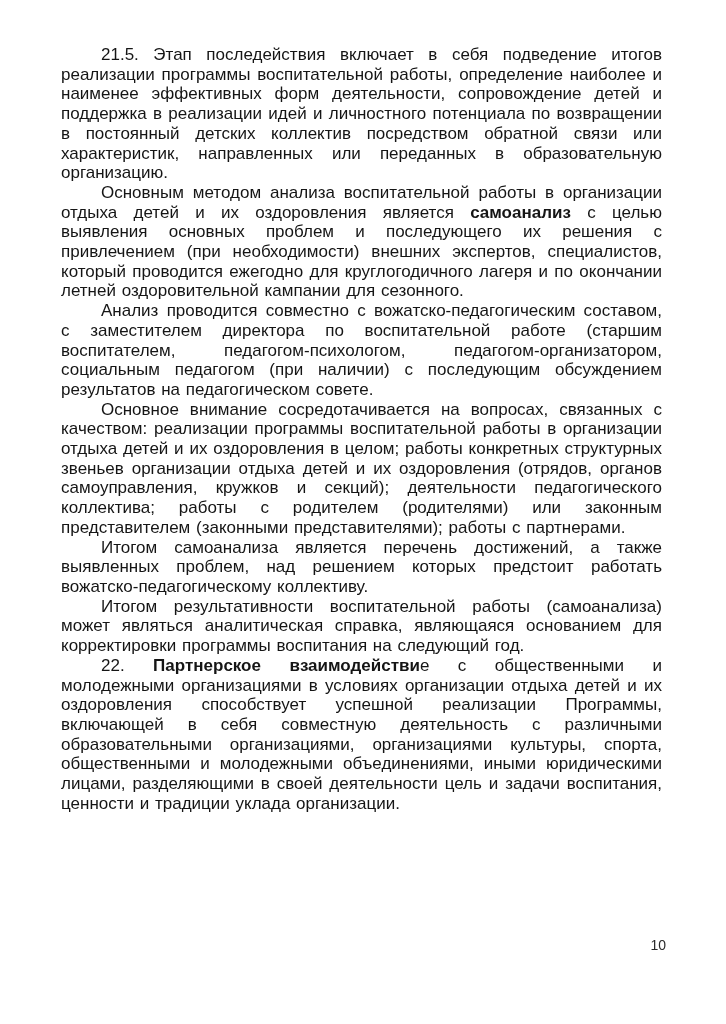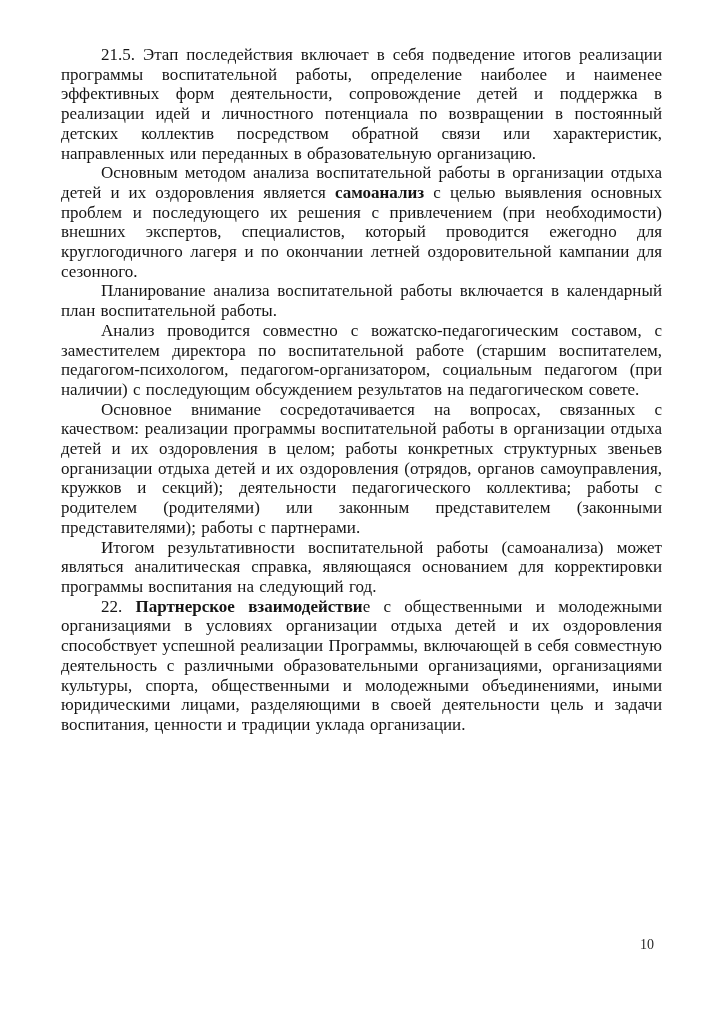--- a/index.html
+++ b/index.html
@@ -10,21 +10,21 @@
     width: 726px;
     height: 1024px;
     background: #ffffff;
     overflow: hidden;
   }
   .page {
     position: relative;
     width: 726px;
     height: 910px;
     background: #ffffff;
-    font-family: Liberation Serif, serif;
+    font-family: Liberation Sans, sans-serif;
     color: #151515;
   }
   .content {
     position: absolute;
     left: 61px;
     top: 45px;
     width: 601px;
   }
   .doc-paragraph {
     margin: 0;
@@ -34,34 +34,34 @@
     text-align: justify;
     text-indent: 40px;
     word-spacing: 1px;
   }
   .doc-paragraph b {
     font-weight: bold;
   }
   .page-number {
     position: absolute;
     top: 937px;
-    right: 72px;
+    right: 60px;
     font-size: 14px;
     line-height: 16px;
     color: #2a2a2a;
     text-align: right;
   }
 </style>
 </head>
 <body>
 
 <div class="page" style="background: rgb(255, 255, 255); color: rgb(21, 21, 21);">
   <div class="content">
       <p class="doc-paragraph"><span>21.5. Этап последействия включает в себя подведение итогов реализации программы воспитательной работы, определение наиболее и наименее эффективных форм деятельности, сопровождение детей и поддержка в реализации идей и личностного потенциала по возвращении в постоянный детских коллектив посредством обратной связи или характеристик, направленных или переданных в образовательную организацию.</span></p>
       <p class="doc-paragraph"><span>Основным методом анализа воспитательной работы в организации отдыха детей и их оздоровления является </span><b>самоанализ</b><span> с целью выявления основных проблем и последующего их решения с привлечением (при необходимости) внешних экспертов, специалистов, который проводится ежегодно для круглогодичного лагеря и по окончании летней оздоровительной кампании для сезонного.</span></p>
-      <p class="doc-paragraph"><span>Планирование анализа воспитательной работы включается в календарный план воспитательной работы.</span></p>
       <p class="doc-paragraph"><span>Анализ проводится совместно с вожатско-педагогическим составом, с заместителем директора по воспитательной работе (старшим воспитателем, педагогом-психологом, педагогом-организатором, социальным педагогом (при наличии) с последующим обсуждением результатов на педагогическом совете.</span></p>
       <p class="doc-paragraph"><span>Основное внимание сосредотачивается на вопросах, связанных с качеством: реализации программы воспитательной работы в организации отдыха детей и их оздоровления в целом; работы конкретных структурных звеньев организации отдыха детей и их оздоровления (отрядов, органов самоуправления, кружков и секций); деятельности педагогического коллектива; работы с родителем (родителями) или законным представителем (законными представителями); работы с партнерами.</span></p>
+      <p class="doc-paragraph"><span>Итогом самоанализа является перечень достижений, а также выявленных проблем, над решением которых предстоит работать вожатско-педагогическому коллективу.</span></p>
       <p class="doc-paragraph"><span>Итогом результативности воспитательной работы (самоанализа) может являться аналитическая справка, являющаяся основанием для корректировки программы воспитания на следующий год.</span></p>
       <p class="doc-paragraph"><span>22. </span><b>Партнерское взаимодействи</b><span>е с общественными и молодежными организациями в условиях организации отдыха детей и их оздоровления способствует успешной реализации Программы, включающей в себя совместную деятельность с различными образовательными организациями, организациями культуры, спорта, общественными и молодежными объединениями, иными юридическими лицами, разделяющими в своей деятельности цель и задачи воспитания, ценности и традиции уклада организации.</span></p>
     </div>
   <div class="page-number">10</div>
 </div>
 
 </body></html>

